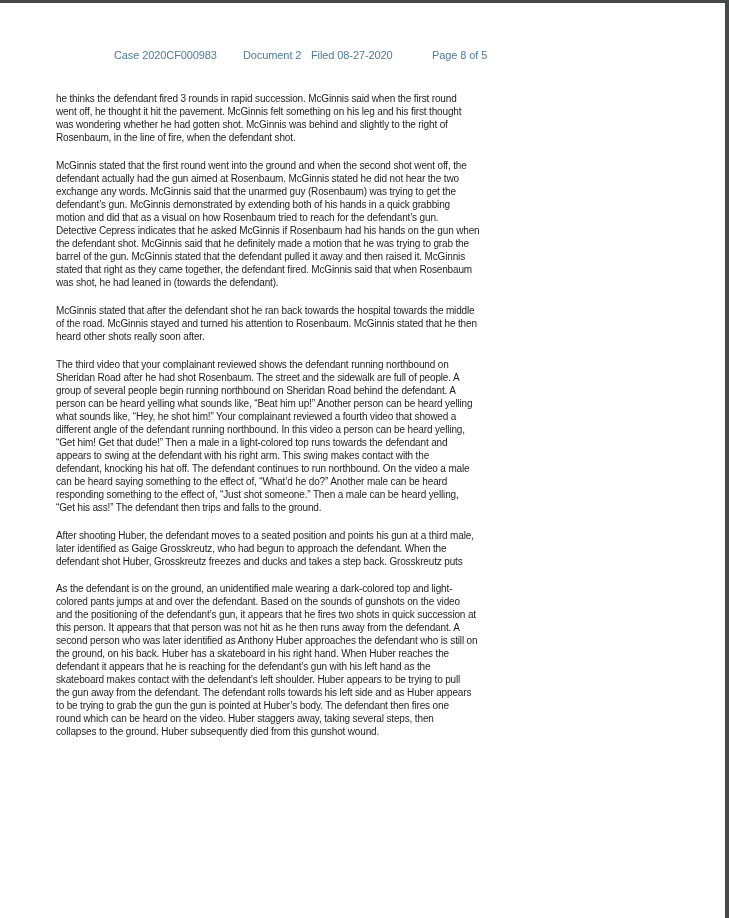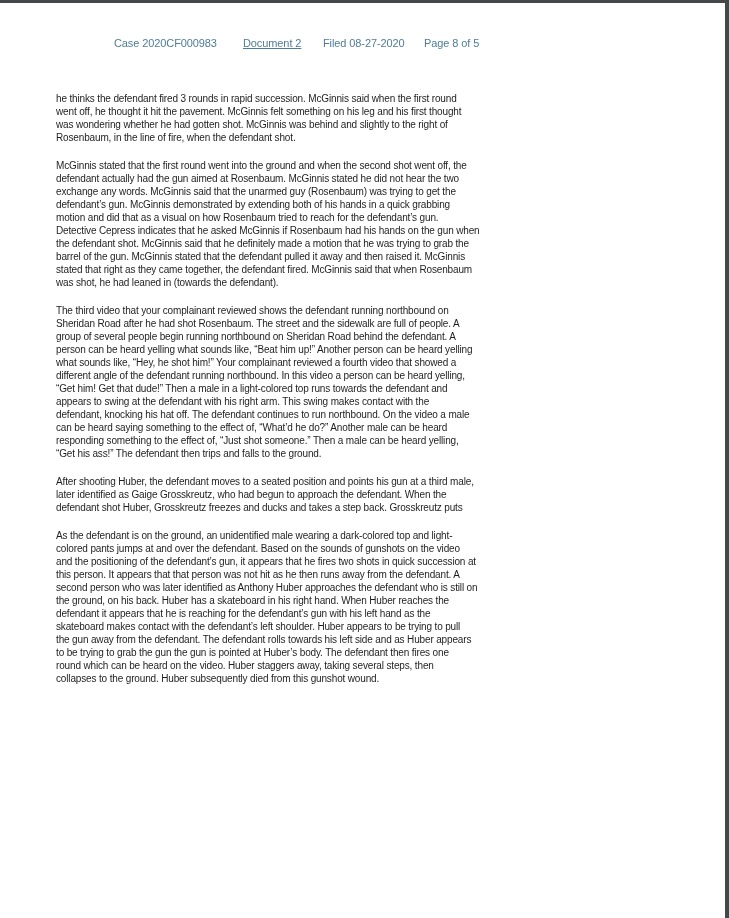--- a/index.html
+++ b/index.html
@@ -30,35 +30,35 @@
     }
     .page {
       position: absolute;
       left: 0; top: 3px;
       width: 725px;
       height: 915px;
       background: #ffffff;
     }
     .doc-header {
       position: absolute;
-      top: 34px;
+      top: 46px;
       left: 114px;
       display: flex;
       font-family: "Liberation Sans", sans-serif;
       font-size: 11px;
       color: #4f7c98;
       letter-spacing: -0.1px;
     }
     .doc-header span {
       display: inline-block;
       white-space: nowrap;
     }
     .hdr-case { width: 129px; }
-    .hdr-doc { width: 80px; text-decoration: underline; }
-    .hdr-filed { width: 101px; }
+    .hdr-doc { width: 68px; }
+    .hdr-filed { width: 121px; }
     .hdr-page { }
     .body-text {
       position: absolute;
       left: 56px;
       top: 89px;
       width: 636px;
       font-family: "Liberation Sans", sans-serif;
       font-size: 10px;
       line-height: 13px;
       color: #1e1e1e;
@@ -91,20 +91,23 @@
     <p>McGinnis stated that the first round went into the ground and when the second shot went off, the
 defendant actually had the gun aimed at Rosenbaum. McGinnis stated he did not hear the two
 exchange any words. McGinnis said that the unarmed guy (Rosenbaum) was trying to get the
 defendant’s gun. McGinnis demonstrated by extending both of his hands in a quick grabbing
 motion and did that as a visual on how Rosenbaum tried to reach for the defendant’s gun.
 Detective Cepress indicates that he asked McGinnis if Rosenbaum had his hands on the gun when
 the defendant shot. McGinnis said that he definitely made a motion that he was trying to grab the
 barrel of the gun. McGinnis stated that the defendant pulled it away and then raised it. McGinnis
 stated that right as they came together, the defendant fired. McGinnis said that when Rosenbaum
 was shot, he had leaned in (towards the defendant).</p>
+    <p>McGinnis stated that after the defendant shot he ran back towards the hospital towards the middle
+of the road. McGinnis stayed and turned his attention to Rosenbaum. McGinnis stated that he then
+heard other shots really soon after.</p>
     <p>The third video that your complainant reviewed shows the defendant running northbound on
 Sheridan Road after he had shot Rosenbaum.  The street and the sidewalk are full of people.  A
 group of several people begin running northbound on Sheridan Road behind the defendant.  A
 person can be heard yelling what sounds like, “Beat him up!”  Another person can be heard yelling
 what sounds like, “Hey, he shot him!”  Your complainant reviewed a fourth video that showed a
 different angle of the defendant running northbound.  In this video a person can be heard yelling,
 “Get him!  Get that dude!”  Then a male in a light-colored top runs towards the defendant and
 appears to swing at the defendant with his right arm.  This swing makes contact with the
 defendant, knocking his hat off.  The defendant continues to run northbound.  On the video a male
 can be heard saying something to the effect of, “What’d he do?”  Another male can be heard

